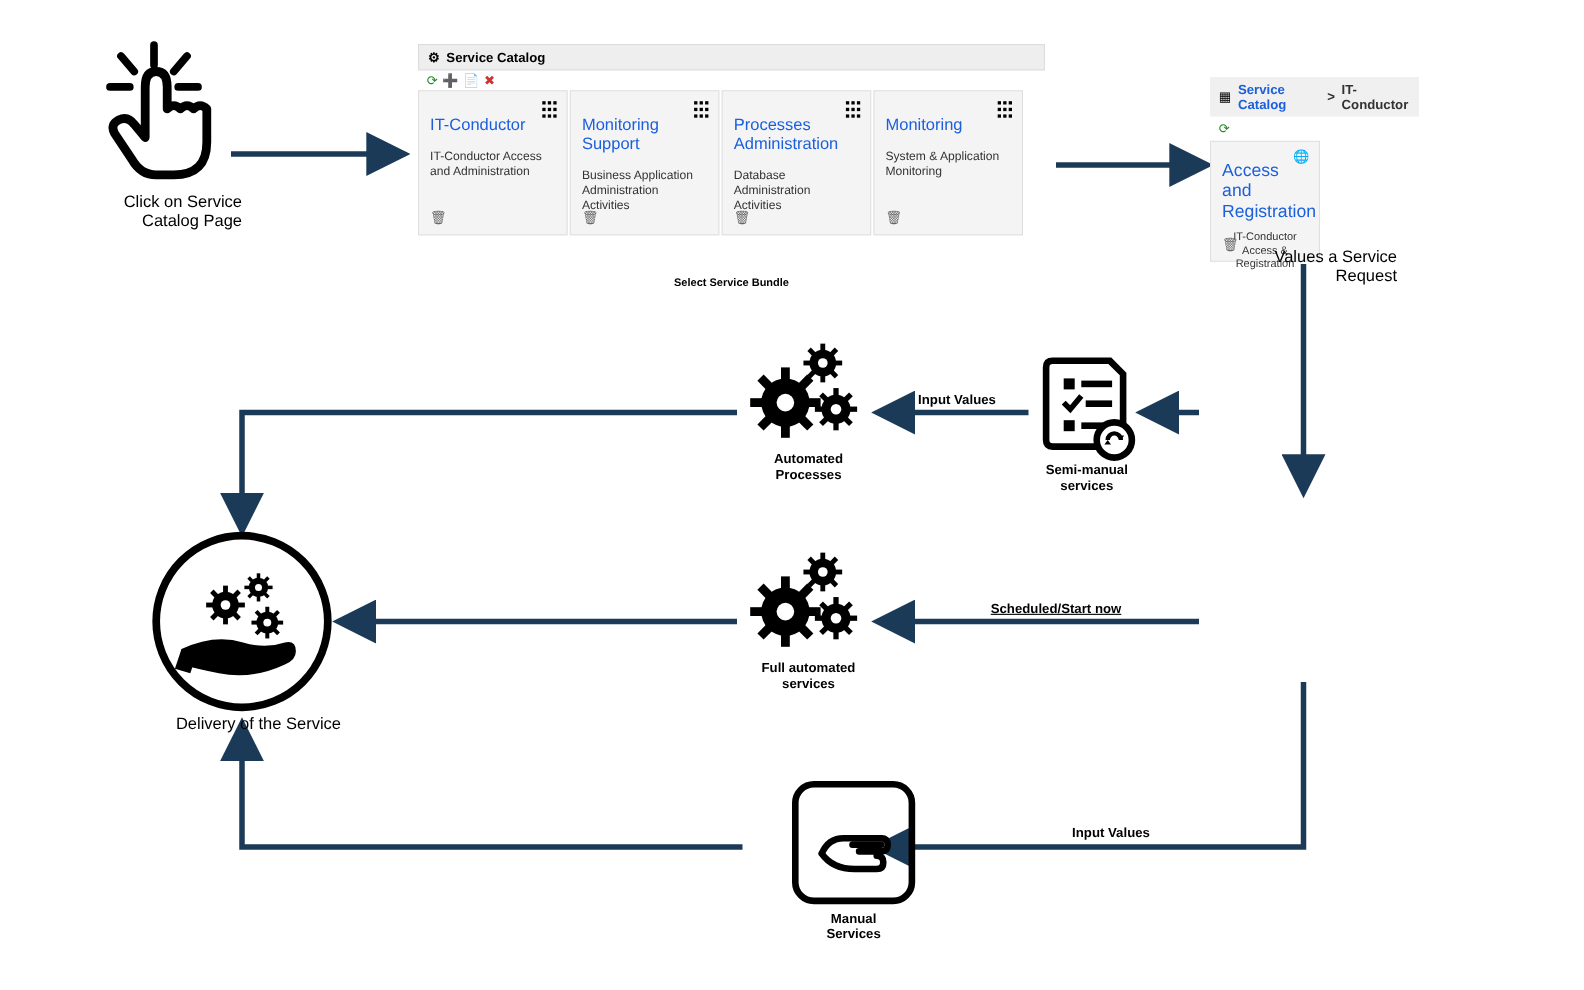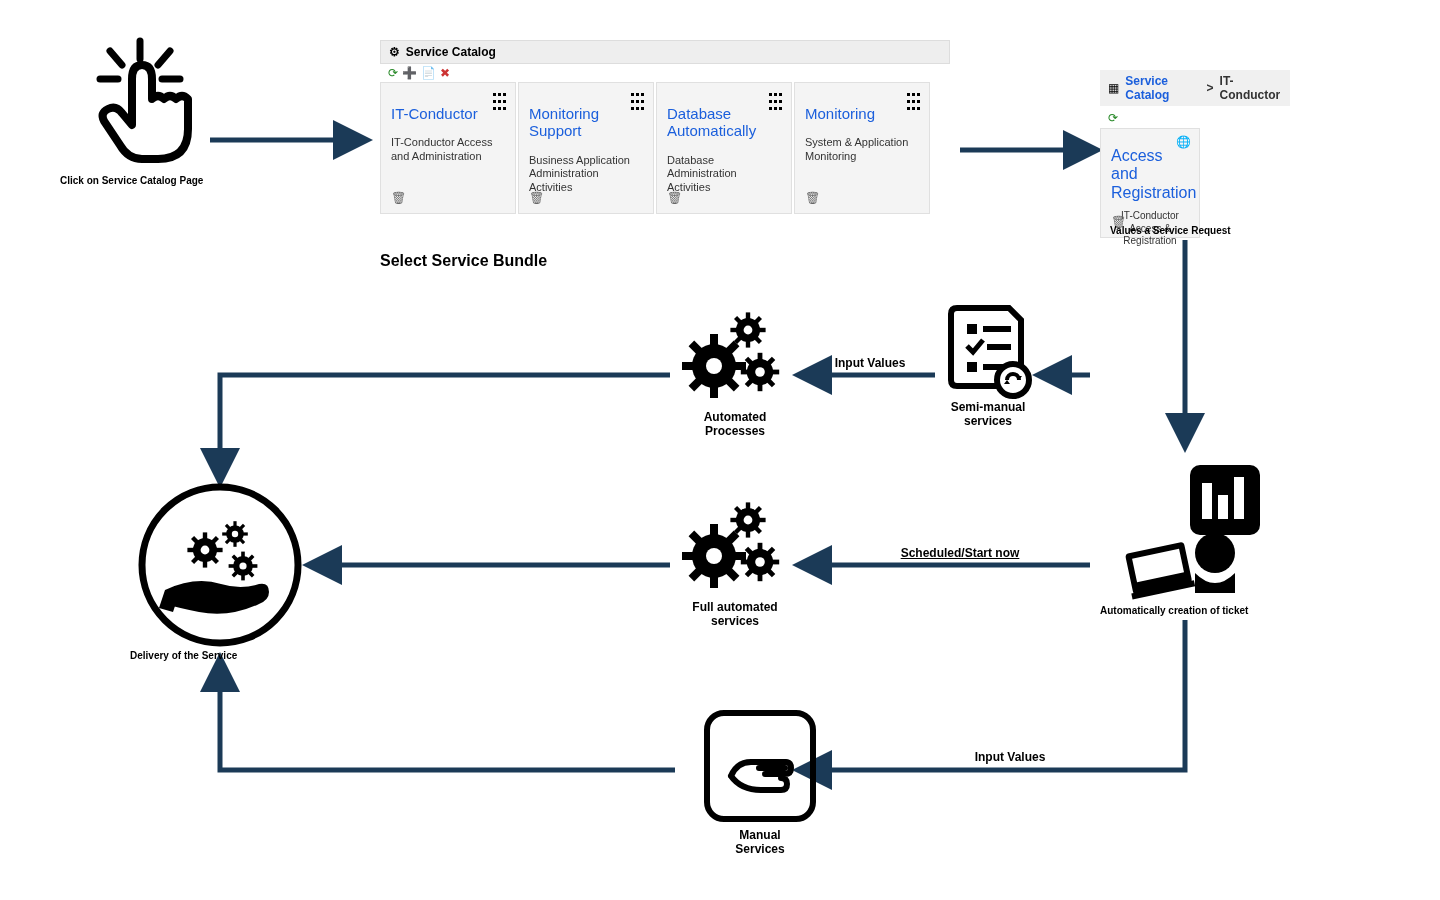--- a/index.html
+++ b/index.html
@@ -1,34 +1,34 @@
 <!DOCTYPE html>
 <html><head>
 <meta charset="utf-8">
 <style>
   html,body{margin:0;padding:0;background:#fff;font-family:"Segoe UI",Arial,sans-serif;color:#000;}
   .stage{position:relative;width:1440px;height:900px;}
   .abs{position:absolute;}
-  .caption{font-size:10px;font-weight:700;text-align:left;white-space:pre-line;}
+  .caption{font-size:15px;font-weight:400;text-align:right;white-space:pre-line;}
   .label{font-size:12px;font-weight:700;text-align:center;white-space:pre-line;}
 
   
   .catalog-header{background:#eee;border:1px solid #ddd;padding:4px 8px;font-size:12px;font-weight:700;display:flex;align-items:center;gap:6px;}
   .catalog-header .title{color:#000;}
   .catalog-toolbar{font-size:12px;padding:2px 8px;display:flex;gap:4px;}
   .cards{display:flex;gap:2px;}
   .card{width:136px;height:132px;background:#f4f4f4;border:1px solid #e0e0e0;position:relative;padding:8px 10px 6px 10px;box-sizing:border-box;}
   .card .grip{position:absolute;top:6px;right:8px;}
   .card .grip .dot{width:3px;height:3px;background:#000;display:inline-block;margin:0 1px;}
   .card .grip .row{display:block;line-height:4px;}
   .card .ctitle{color:#1b5fdc;font-size:15px;margin-top:14px;line-height:1.15;}
   .card .cdesc{color:#333;font-size:11px;margin-top:14px;line-height:1.25;}
   .card .trash{position:absolute;bottom:8px;left:10px;font-size:12px;color:#666;}
   .card .globe{position:absolute;top:6px;right:8px;font-size:12px;}
-  .big-caption{font-size:16px;font-weight:700;}
+  .big-caption{font-size:10px;font-weight:700;text-align:center;}
 
   
   .bc-bar{background:#f0f0f0;padding:4px 8px;font-size:12px;display:flex;align-items:center;gap:6px;}
   .bc-bar .link{color:#1b5fdc;font-weight:700;}
   .bc-bar .plain{color:#333;font-weight:700;}
 
   
   .gears svg, .hand-click svg, .hand svg, .checklist svg, .ticket svg, .delivery svg{display:block;}
   .rounded-box{border:6px solid #000;border-radius:20px;display:flex;align-items:center;justify-content:center;}
 
@@ -118,21 +118,21 @@
         <div class="ctitle">Monitoring Support</div>
         <div class="cdesc">Business Application Administration Activities</div>
         <div class="trash">🗑</div>
       </div>
       <div class="card">
         <div class="grip">
             <span class="row"><span class="dot"></span><span class="dot"></span><span class="dot"></span></span>
             <span class="row"><span class="dot"></span><span class="dot"></span><span class="dot"></span></span>
             <span class="row"><span class="dot"></span><span class="dot"></span><span class="dot"></span></span>
           </div>
-        <div class="ctitle">Database Automatically</div>
+        <div class="ctitle">Processes Administration</div>
         <div class="cdesc">Database Administration Activities</div>
         <div class="trash">🗑</div>
       </div>
       <div class="card">
         <div class="grip">
             <span class="row"><span class="dot"></span><span class="dot"></span><span class="dot"></span></span>
             <span class="row"><span class="dot"></span><span class="dot"></span><span class="dot"></span></span>
             <span class="row"><span class="dot"></span><span class="dot"></span><span class="dot"></span></span>
           </div>
         <div class="ctitle">Monitoring</div>
@@ -155,42 +155,22 @@
     </div>
     <div class="card" style="width:100px;height:110px;">
       <span class="globe">🌐</span>
       <div class="ctitle" style="font-size:16px;margin-top:10px;">Access and Registration</div>
       <div class="cdesc" style="font-size:10px;margin-top:8px;text-align:center;">IT-Conductor Access &amp; Registration</div>
       <div class="trash">🗑</div>
     </div>
   </div>
   <div class="abs caption" style="left:1110px;top:225px;width:160px;">Values a Service Request</div>
 
-  <div class="abs" style="left:1100px;top:455px;width:180px;text-align:center;">
-    <div class="ticket" style="display:flex;justify-content:center;">
-      <svg width="160" height="150" viewBox="0 0 160 150">
-        <g fill="#000">
-          <rect x="80" y="10" width="70" height="70" rx="10"></rect>
-          <rect x="92" y="28" width="10" height="36" fill="#fff"></rect>
-          <rect x="108" y="40" width="10" height="24" fill="#fff"></rect>
-          <rect x="124" y="22" width="10" height="42" fill="#fff"></rect>
-          <circle cx="105" cy="98" r="20"></circle>
-          <path d="M85 118 q20 20 40 0 v20 h-40 z"></path>
-          <g transform="rotate(-12 50 110)">
-            <rect x="18" y="92" width="60" height="42" rx="4" fill="#000"></rect>
-            <rect x="24" y="98" width="48" height="24" fill="#fff"></rect>
-            <rect x="16" y="132" width="64" height="6" fill="#000"></rect>
-          </g>
-        </g>
-      </svg>
-    </div>
-    <div class="caption">Automatically creation of ticket</div>
-  </div>
-
-  <div class="abs" style="left:938px;top:300px;width:100px;text-align:center;">
+
+  <div class="abs" style="left:938px;top:320px;width:100px;text-align:center;">
     <div class="checklist" style="display:flex;justify-content:center;">
       <svg width="95" height="100" viewBox="0 0 95 100">
         <g stroke="#000" stroke-width="6" fill="#fff">
           <path d="M16 8 h52 l12 12 v60 q0 6 -6 6 h-58 q-6 0 -6 -6 v-66 q0 -6 6 -6 z"></path>
         </g>
         <g fill="#000">
           <rect x="26" y="24" width="10" height="10"></rect>
           <rect x="42" y="26" width="28" height="6"></rect>
           <path d="M26 46 l6 6 l10 -12" stroke="#000" stroke-width="5" fill="none"></path>
           <rect x="46" y="44" width="24" height="6"></rect>
@@ -323,21 +303,21 @@
                 </g>
               </g>
           </g>
         </g>
       </svg>
     </div>
     <div class="label">Full automated
 services</div>
   </div>
 
-  <div class="abs" style="left:700px;top:710px;width:120px;text-align:center;">
+  <div class="abs" style="left:716px;top:710px;width:120px;text-align:center;">
     <div class="rounded-box" style="width:100px;height:100px;margin:0 auto;">
       <svg width="70" height="60" viewBox="0 0 70 60">
         <g stroke="#000" stroke-width="6" fill="#fff" stroke-linejoin="round" stroke-linecap="round">
           <path d="M6 40 q6 -14 20 -14 h34 q6 0 6 6 q0 6 -6 6 h-20 M6 40 q10 14 30 14 h20 q6 0 6 -6 q0 -6 -6 -6"></path>
           <line x1="34" y1="26" x2="60" y2="26"></line>
           <line x1="34" y1="32" x2="60" y2="32"></line>
         </g>
       </svg>
     </div>
     <div class="label" style="margin-top:6px;">Manual

